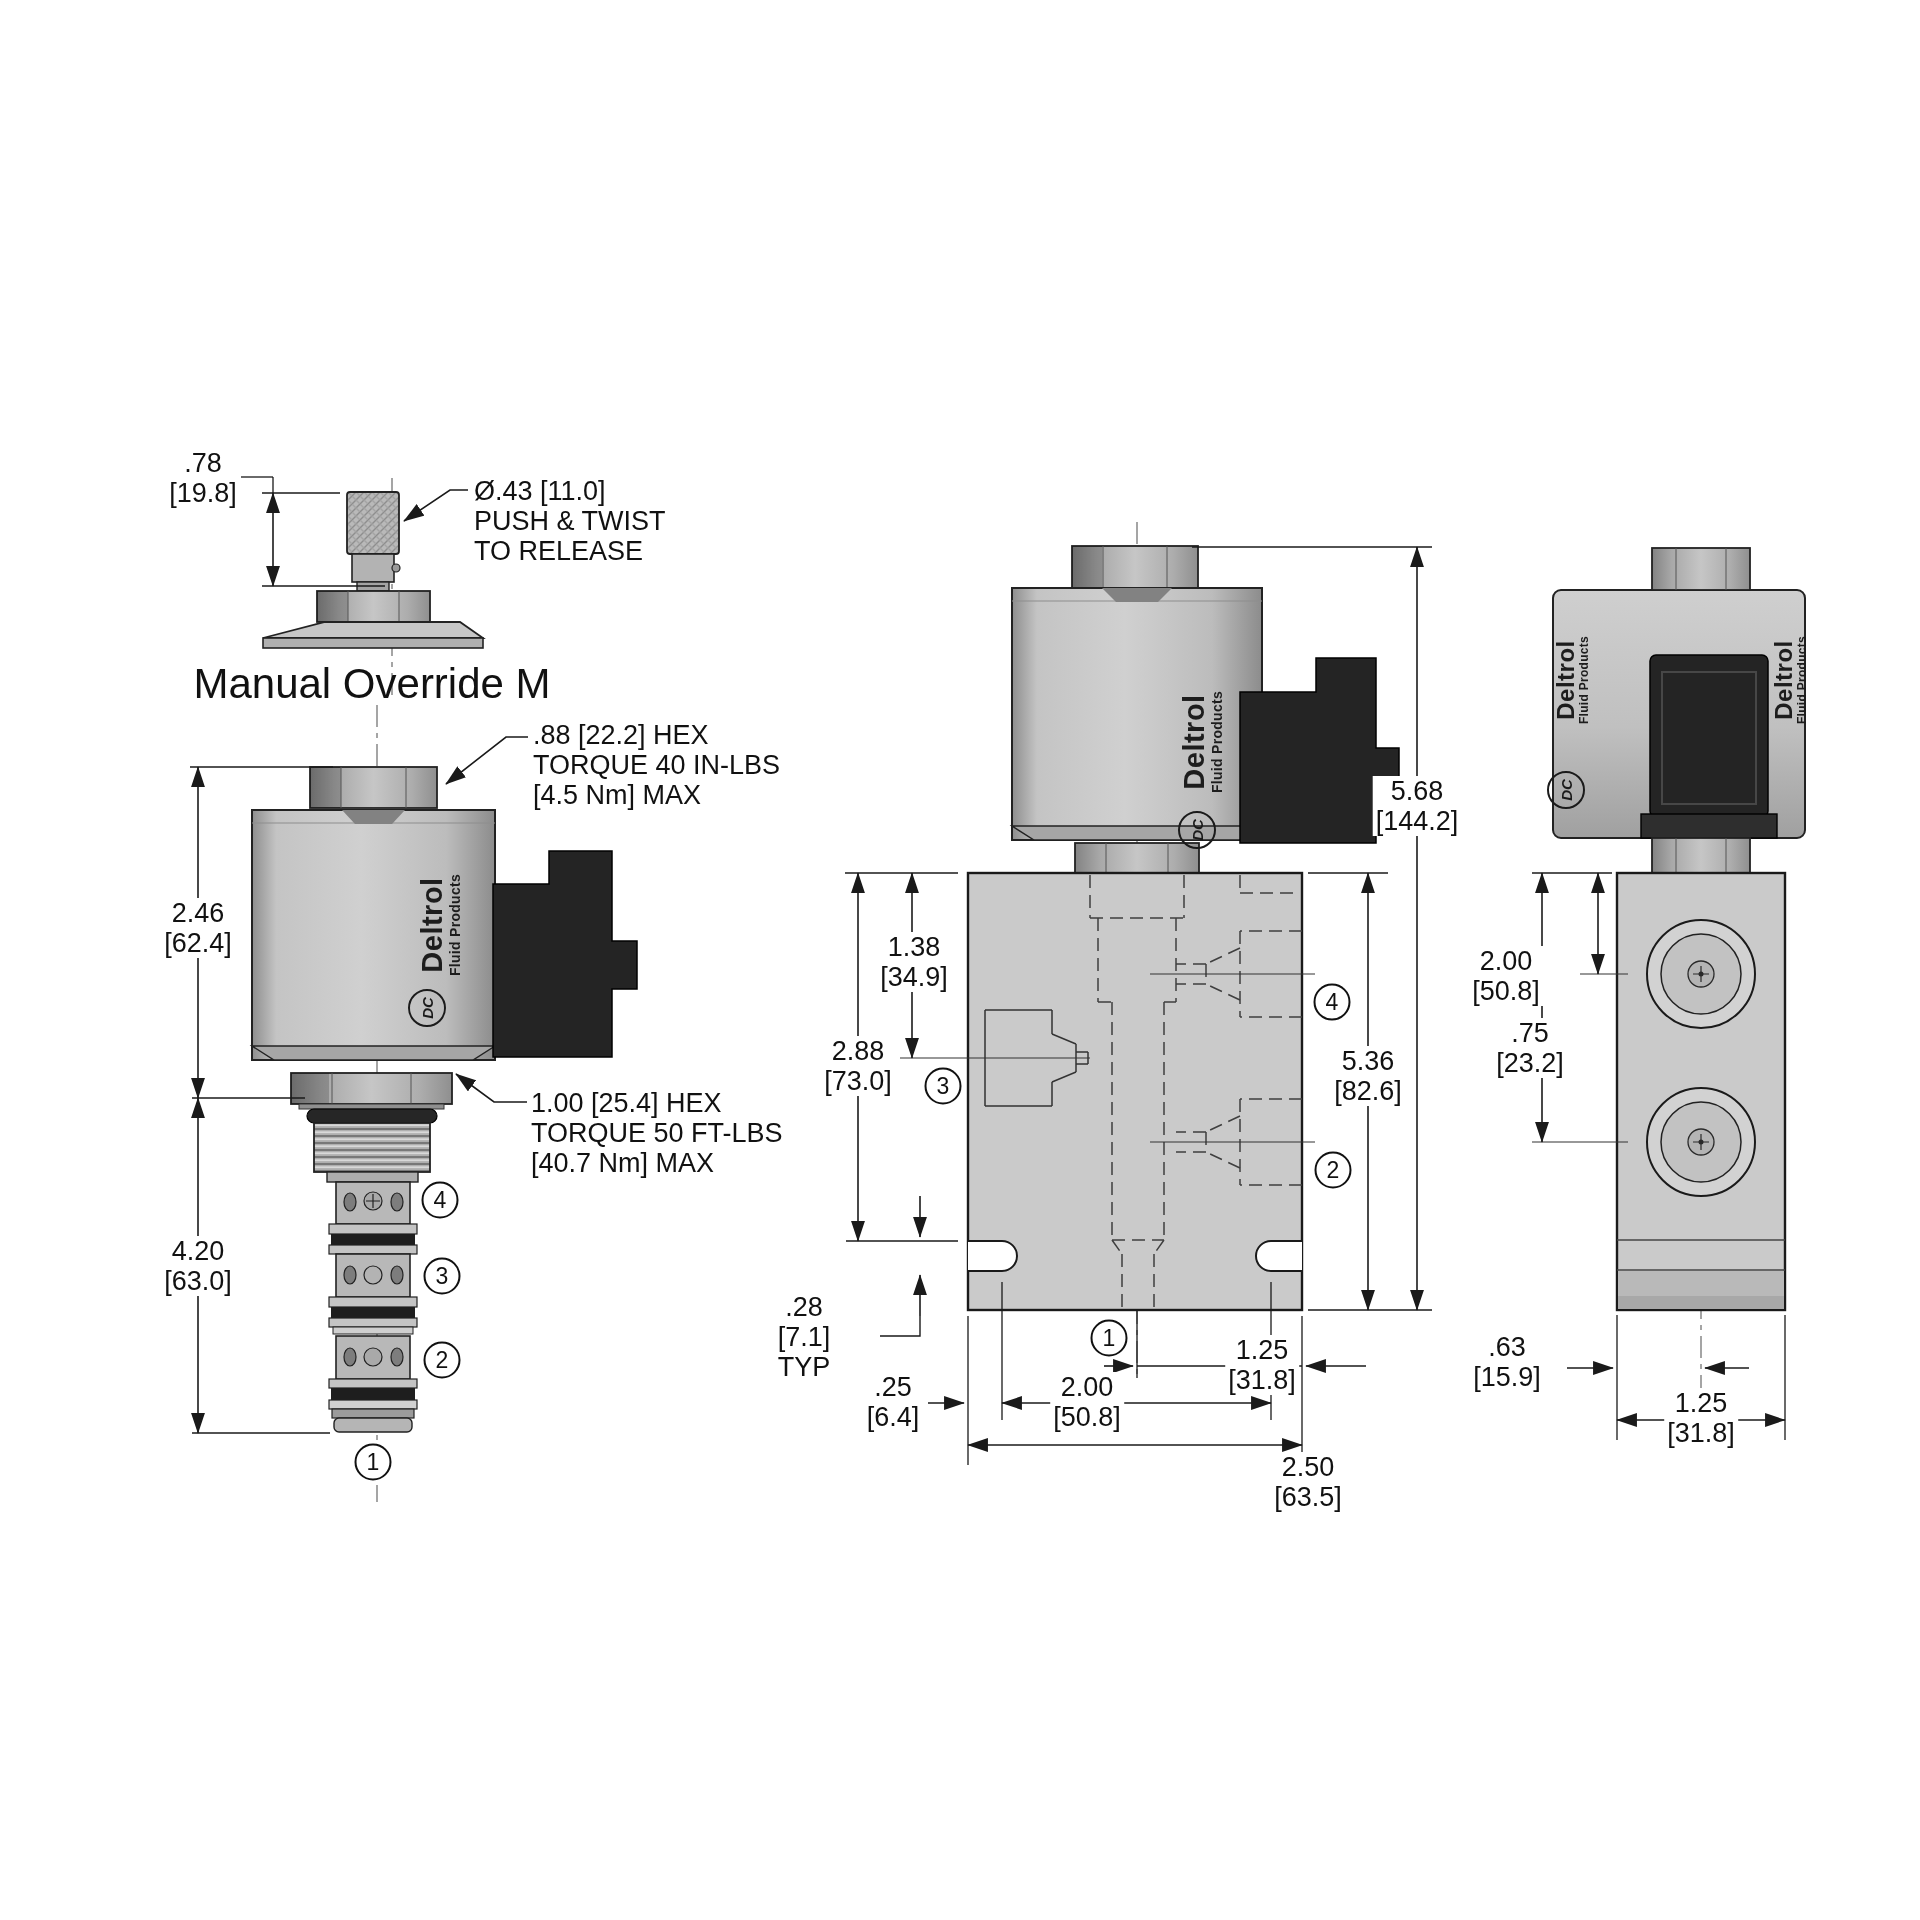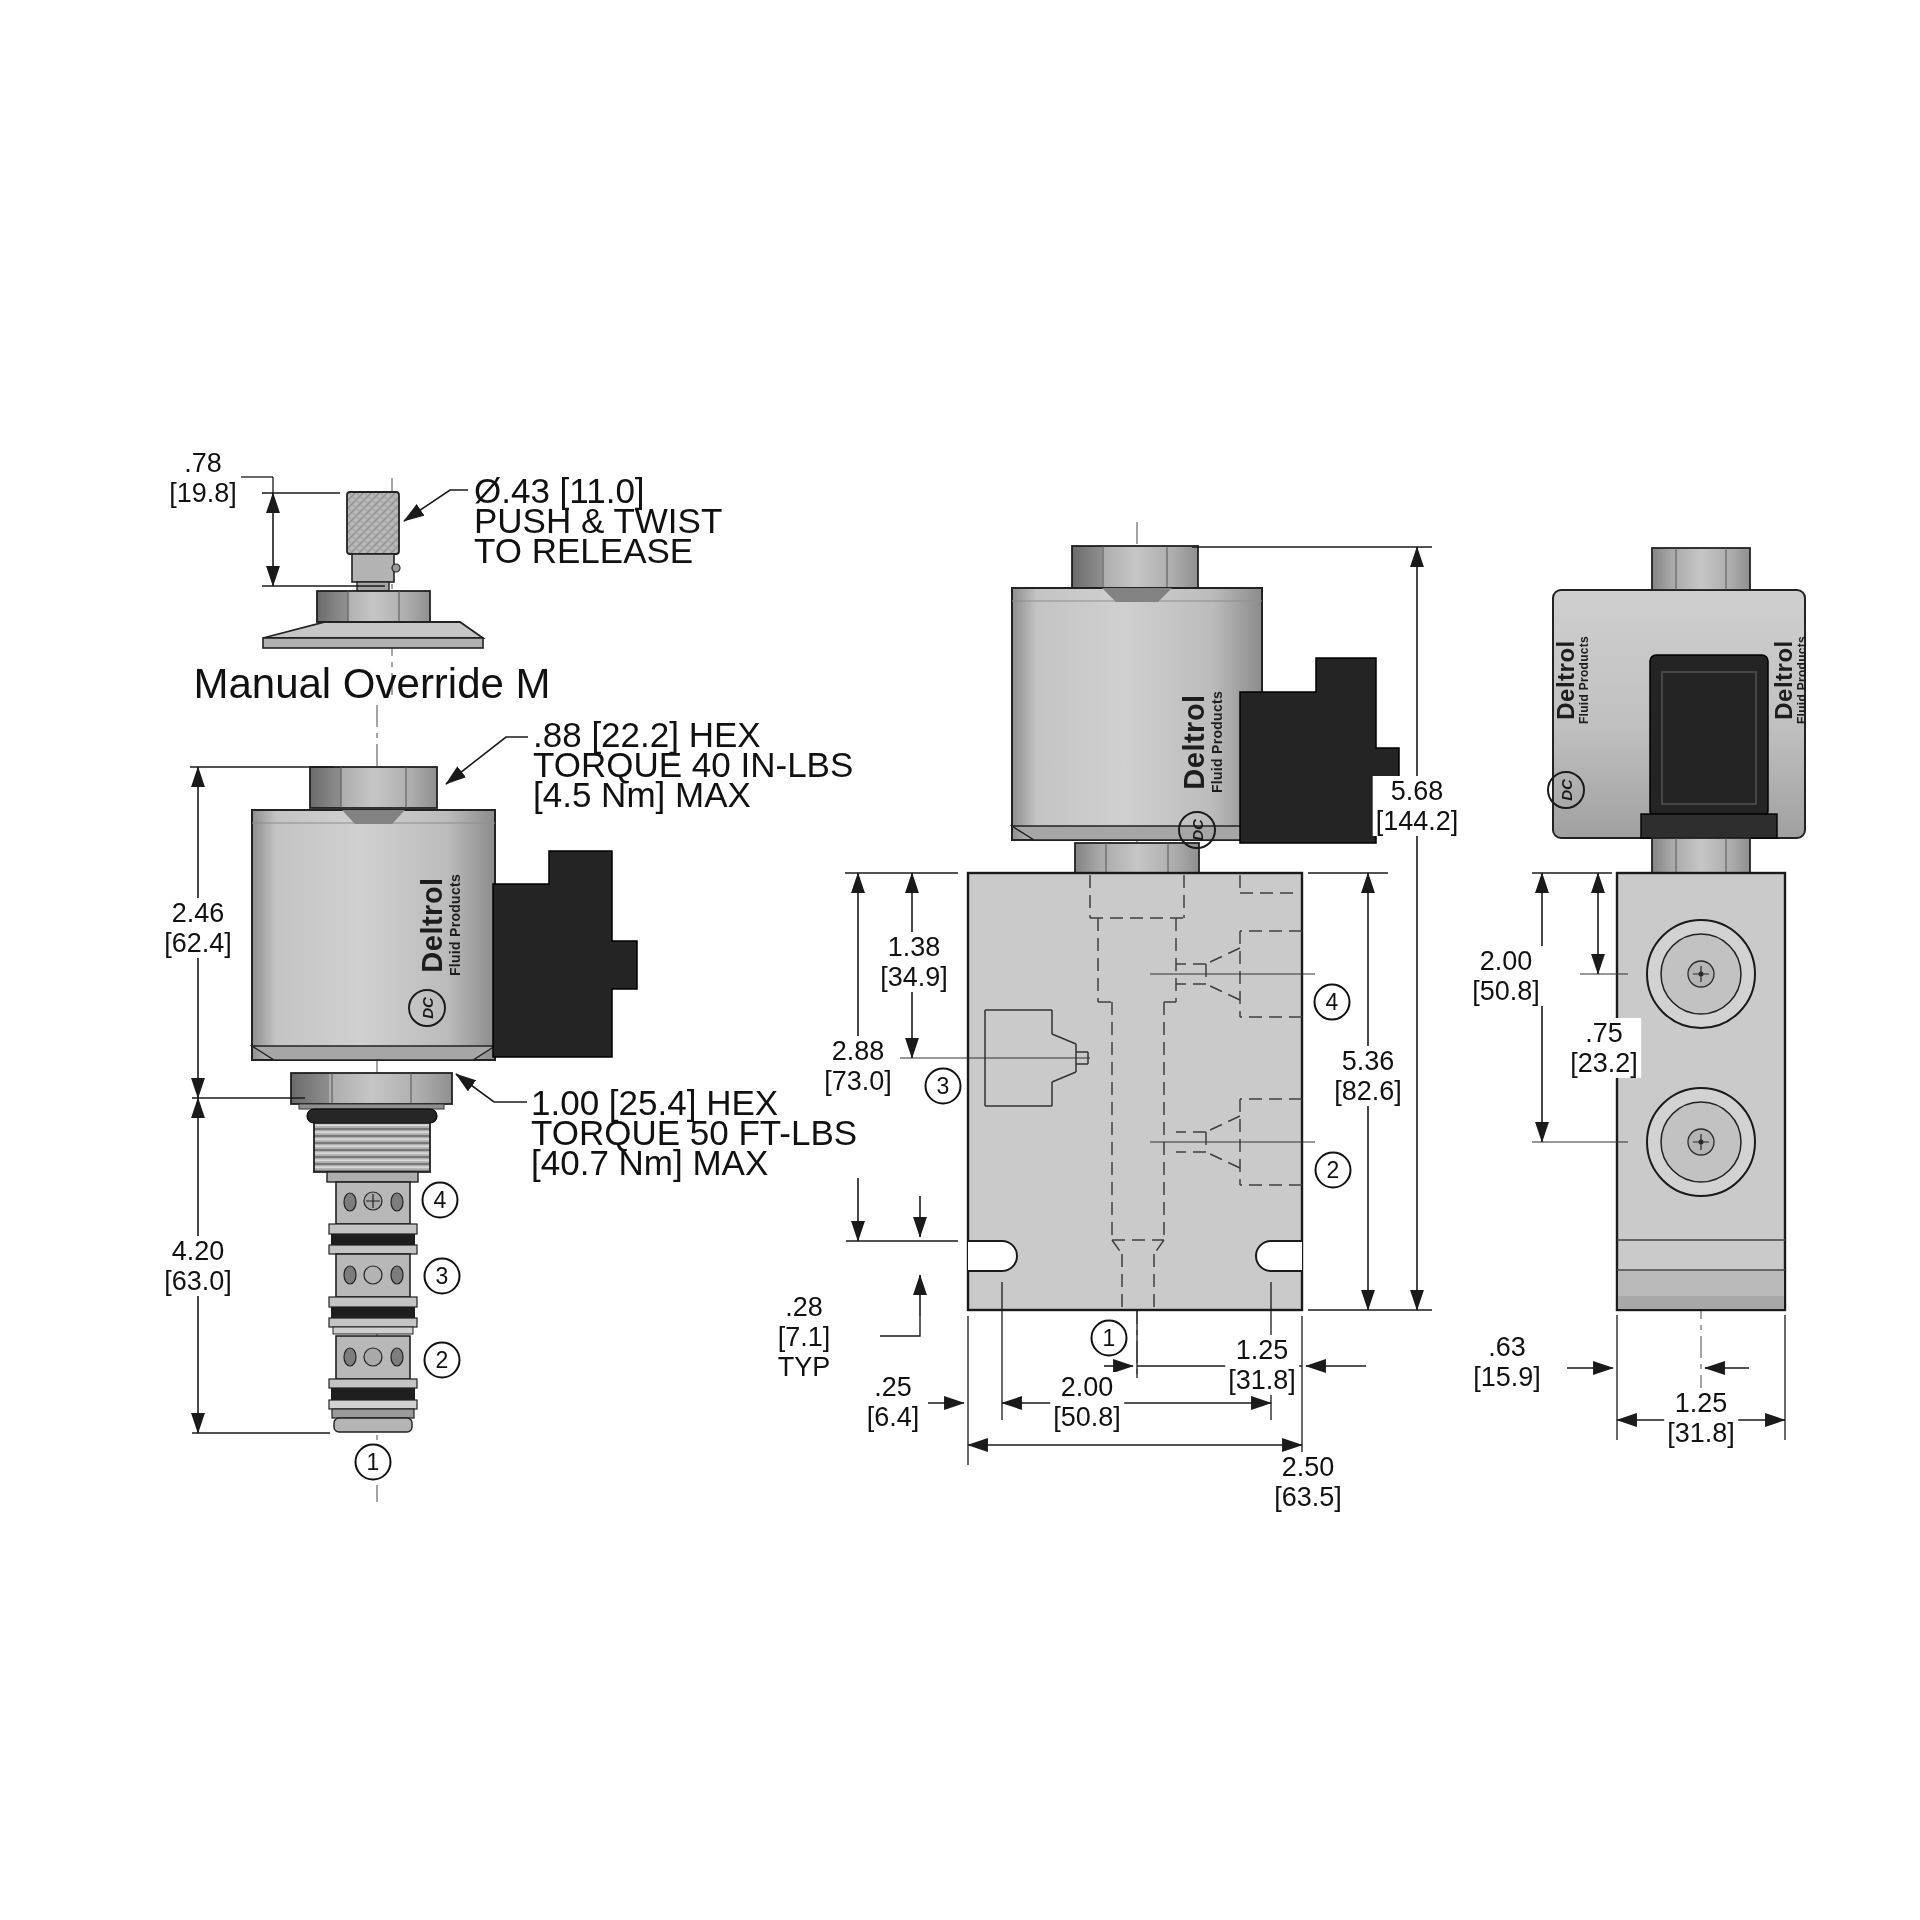--- a/index.html
+++ b/index.html
@@ -3,21 +3,21 @@
 <meta charset="utf-8">
 <style>
   html,body{margin:0;padding:0;background:#fff;}
   #canvas{position:relative;width:1920px;height:1920px;background:#ffffff;
           font-family:"Liberation Sans",sans-serif;color:#111;overflow:hidden;}
   #geom{position:absolute;left:0;top:0;}
   .dim{position:absolute;transform:translateX(-50%);display:flex;flex-direction:column;
        align-items:center;text-align:center;font-size:27px;line-height:30px;
        background:#fff;padding:0 3px;white-space:nowrap;}
   .callout{position:absolute;display:flex;flex-direction:column;align-items:flex-start;
-       text-align:left;font-size:35px;line-height:30px;background:#fff;padding:0 2px;white-space:nowrap;}
+       text-align:left;font-size:27px;line-height:30px;background:#fff;padding:0 2px;white-space:nowrap;}
   .title{position:absolute;transform:translateX(-50%);font-size:42px;white-space:nowrap;}
   .pnum{position:absolute;width:33px;height:33px;border:2.4px solid #111;border-radius:50%;
        background:#fff;display:flex;align-items:center;justify-content:center;
        font-size:23px;transform:translate(-50%,-50%);}
   .brand{position:absolute;transform:translate(-50%,-50%) rotate(-90deg);display:flex;
        flex-direction:column;align-items:center;color:#1d1d1d;white-space:nowrap;line-height:1.02;}
   .brand .bn{font-weight:bold;font-size:29px;letter-spacing:.5px;}
   .brand .bt{font-weight:bold;font-size:14px;letter-spacing:.3px;}
   .brand.small .bn{font-size:24px;}
   .brand.small .bt{font-size:12px;}
@@ -344,21 +344,21 @@
   </div>
   <span class="pnum" style="left:1332px;top:1002px">4</span>
   <span class="pnum" style="left:943px;top:1086px">3</span>
   <span class="pnum" style="left:1333px;top:1170px">2</span>
   <span class="pnum" style="left:1109px;top:1338px">1</span>
 
   <div class="dim" style="left:1506px;top:946px">
     <span>2.00</span>
     <span>[50.8]</span>
   </div>
-  <div class="dim" style="left:1604px;top:1018px">
+  <div class="dim" style="left:1530px;top:1018px">
     <span>.75</span>
     <span>[23.2]</span>
   </div>
   <div class="dim" style="left:1507px;top:1332px">
     <span>.63</span>
     <span>[15.9]</span>
   </div>
   <div class="dim" style="left:1701px;top:1388px">
     <span>1.25</span>
     <span>[31.8]</span>

